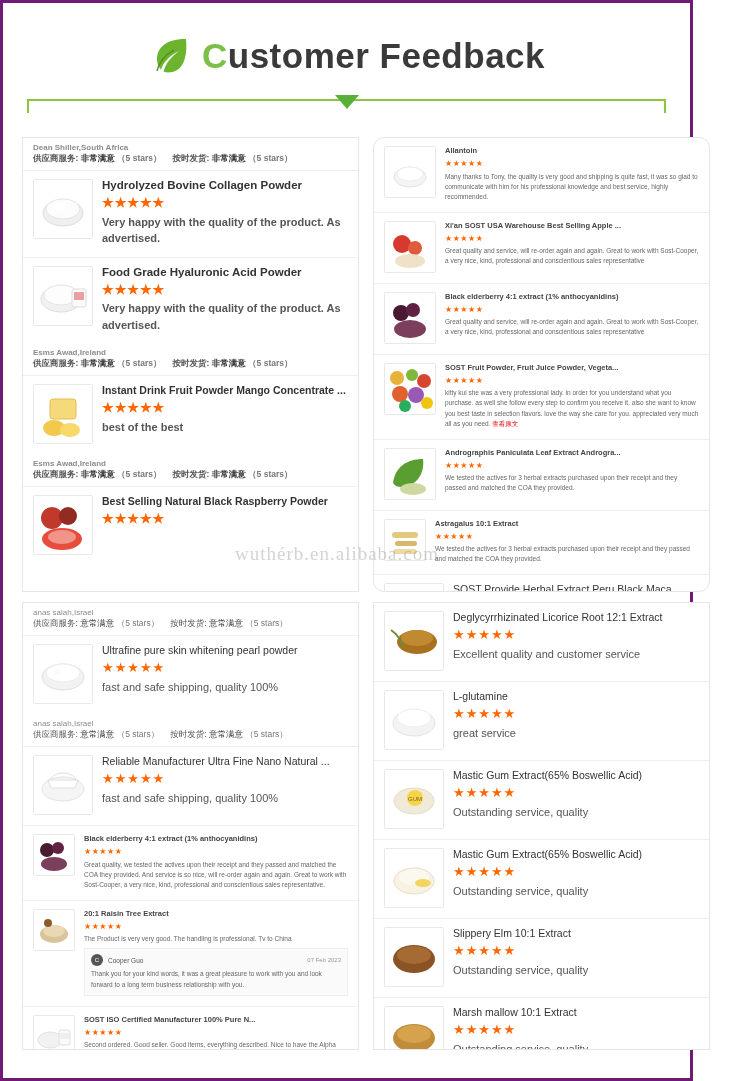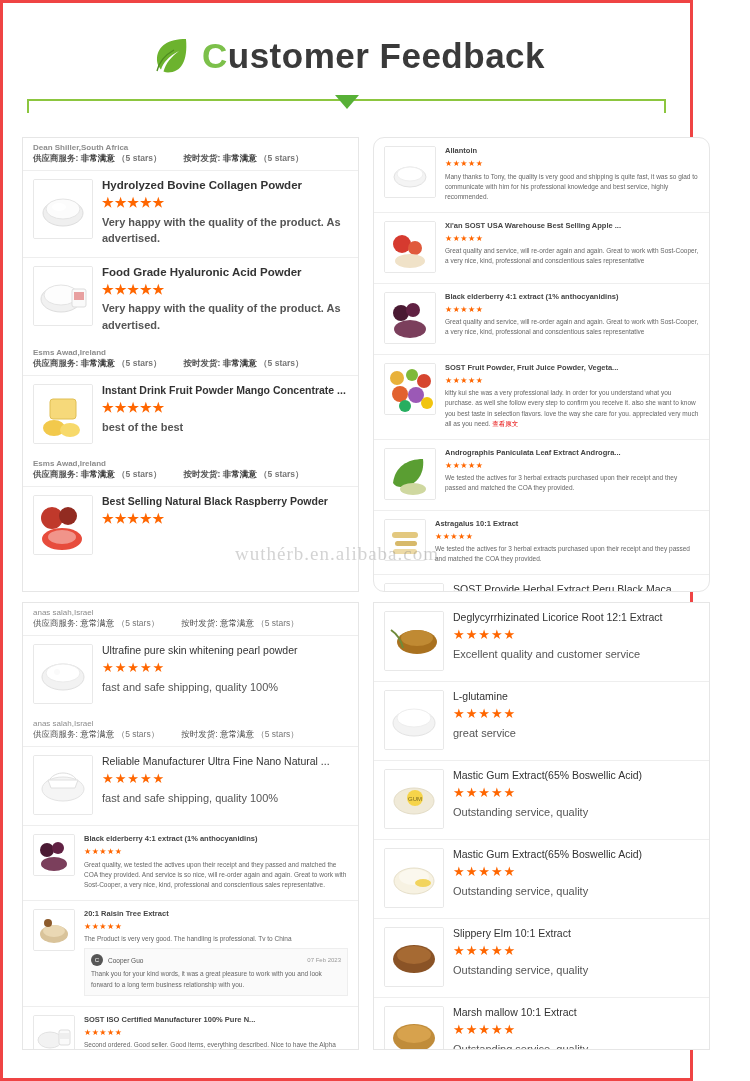--- a/index.html
+++ b/index.html
@@ -12,21 +12,21 @@
     background: #ffffff;
     font-family: "Liberation Sans", sans-serif;
     color: #333;
     overflow: hidden;
   }
   .page {
     position: relative;
     width: 693px;
     height: 1081px;
     box-sizing: border-box;
-    border: 3px solid #ef4444;
+    border: 3px solid #701a75;
     background: #fff;
   }
   
   .header {
     padding: 30px 0 6px 0;
     text-align: center;
   }
   .header-row {
     display: flex;
     align-items: center;
@@ -101,21 +101,21 @@
   .panel-b { height: 455px; border-radius: 11px; }
   .panel-c { height: 448px; }
   .panel-d { height: 448px; }
   .meta-name {
     font-size: 8px;
     color: #8d8d8d;
     padding: 5px 10px 1px 10px;
   }
   .meta-cells {
     display: flex;
-    gap: 22px;
+    gap: 11px;
     padding: 0 10px 5px 10px;
     font-size: 8.5px;
     color: #555;
   }
   .meta-cells span.val { color: #333; }
   .meta-cells span.stars-note { color: #777; }
 
   
   .review {
     display: flex;

